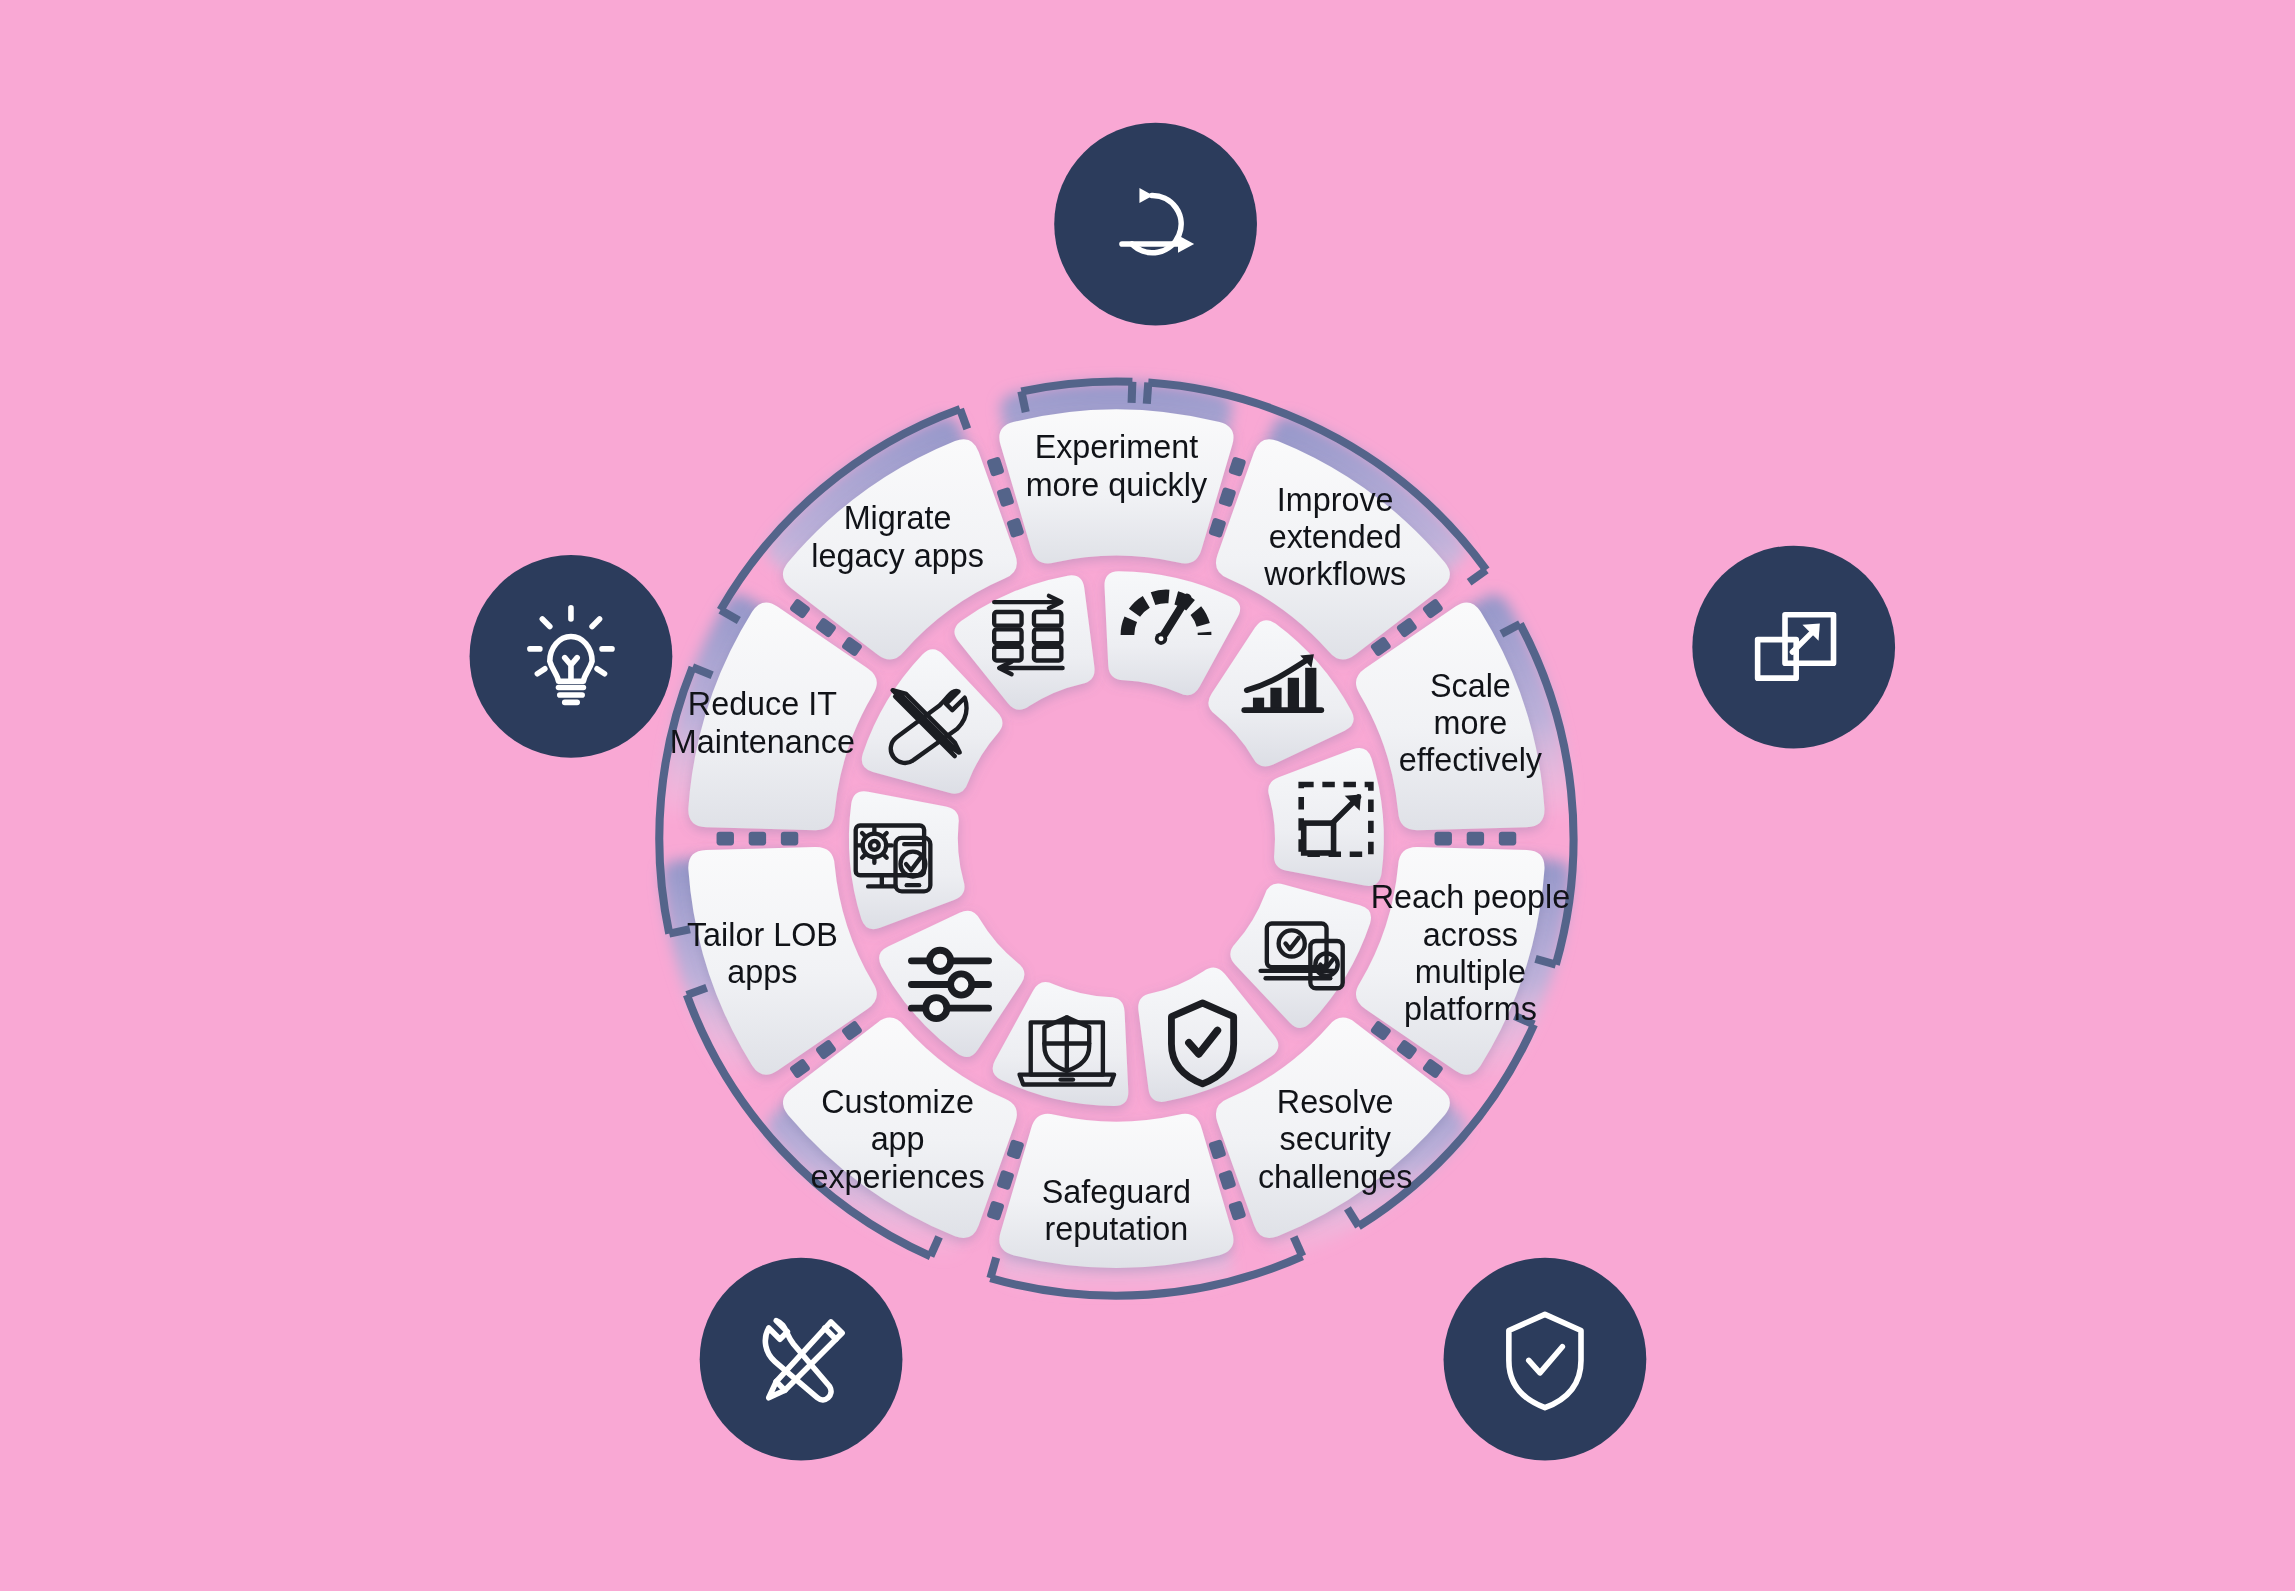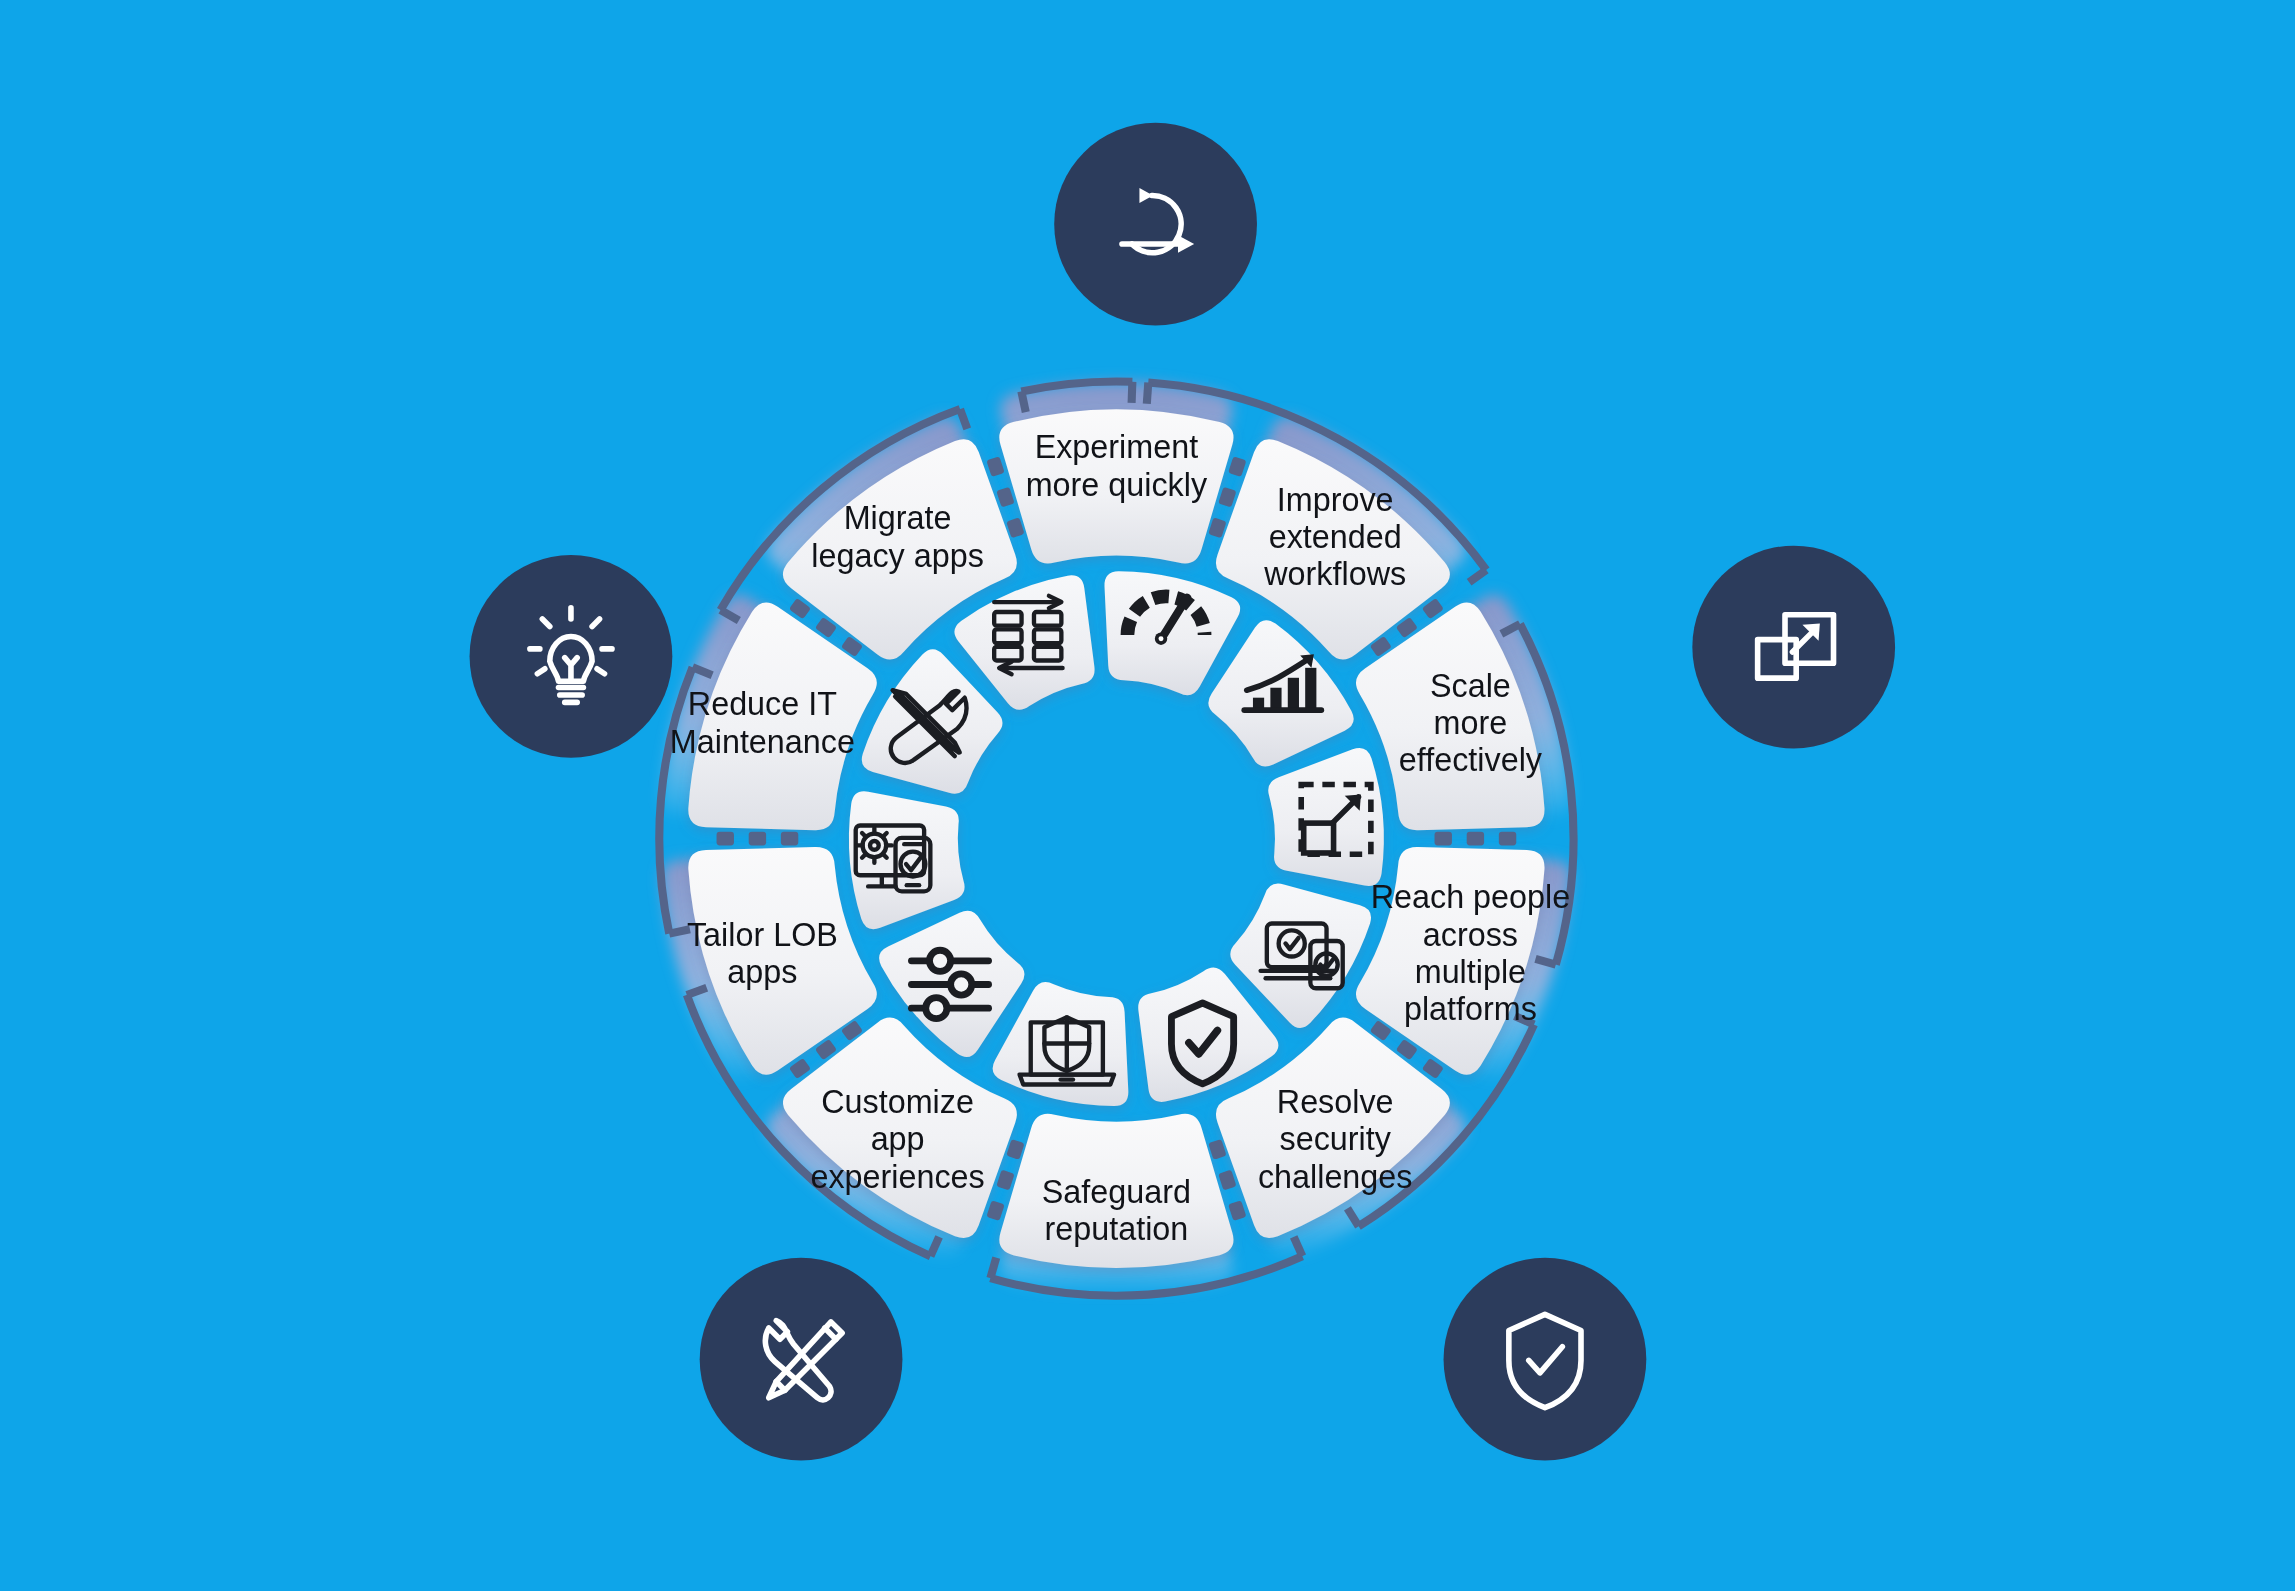--- a/index.html
+++ b/index.html
@@ -1,18 +1,18 @@
 <!DOCTYPE html>
 <html style="font-size:10px"><head>
 <meta charset="utf-8">
 <style>
   html,body{margin:0;padding:0;background:#000;}
   body{width:2295px;height:1592px;overflow:hidden;
        font-family:"Liberation Sans","DejaVu Sans",sans-serif;}
-  #stage{position:relative;width:2295px;height:1592px;background:#0ea5e9;}
+  #stage{position:relative;width:2295px;height:1592px;background:#f9a8d4;}
   svg#wheel{position:absolute;left:0;top:0;width:2295px;height:1592px;display:block;}
 
   .seg-text{
     font-family:"Liberation Sans","DejaVu Sans",sans-serif;
     font-size:52px; fill:#111318; font-weight:400;
   }
   .badge-circle{fill:#2C3C5C;}
   .icon-stroke{fill:none;stroke:#1b1d22;stroke-width:7;
                stroke-linecap:round;stroke-linejoin:round;}
   .badge-icon{fill:none;stroke:#ffffff;stroke-width:9;

